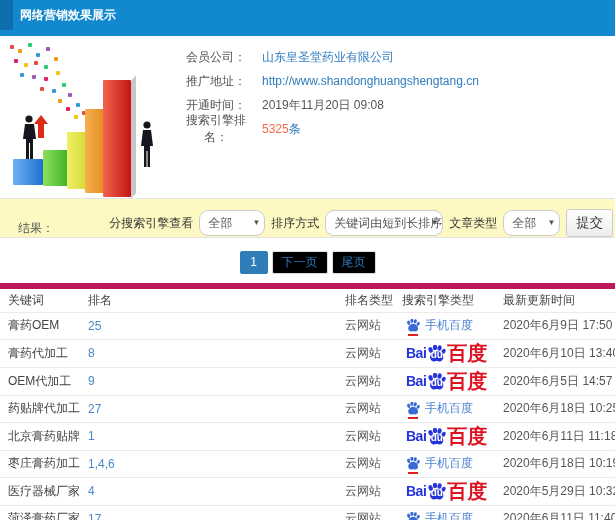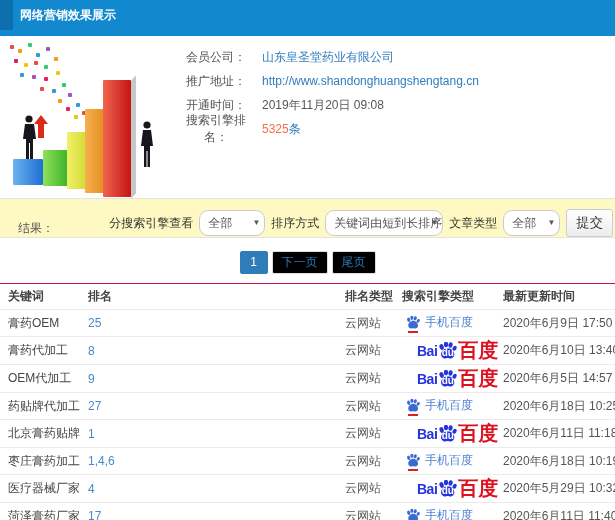--- a/index.html
+++ b/index.html
@@ -58,28 +58,28 @@
 
   
   .pagination { margin:13px 0 9px 0; display:flex; justify-content:center; }
   .page-item { min-width:28px; height:23px; line-height:21px; text-align:center; padding:0 9px;
     border:1px solid #ddd; border-radius:2px; background:#000000; color:#3178b8; margin:0 2px; cursor:pointer; }
   .page-item.active { background:#2e7cb8; border-color:#2e7cb8; color:#fff; }
 
   
   table { width:615px; border-collapse:collapse; table-layout:fixed; }
   th, td { text-align:left; font-size:12px; overflow:hidden; white-space:nowrap; }
-  thead th { height:26px; font-weight:bold; color:#444; border-top:1px solid #be185d; border-bottom:1px solid #ebebeb;margin-top:6px; }
+  thead th { height:26px; font-weight:normal; color:#444; border-top:6px solid #be185d; border-bottom:1px solid #ebebeb;margin-top:6px; }
   tbody td { height:27px; border-bottom:1px solid #ebebeb; color:#555; }
   th.c1, td.c1 { padding-left:8px; color:#444; }
   td.c2 a { color:#4a88c8; text-decoration:none; cursor:pointer; }
   td.c4 { padding-left:4px; }
 
   
-  .bd-logo { display:inline-flex; align-items:center; gap:1px;margin-left:11px; }
+  .bd-logo { display:inline-flex; align-items:center; gap:1px; }
   .bd-bai { font-weight:bold; font-size:14px; color:#2534dc; letter-spacing:-.5px; }
   .bd-paw { position:relative; width:19px; height:17px; color:#2534dc; display:inline-block; }
   .bd-du { position:absolute; left:50%; top:58%; transform:translate(-50%,-50%); color:#fff;
     font-size:10px; font-weight:bold; }
   .bd-cn { font-weight:bold; font-size:20px; color:#dd1120; }
   .mb-logo { display:inline-flex; align-items:center; gap:5px; }
   .mb-paw { position:relative; width:14px; height:13px; color:#3a6ad4; display:inline-block; }
   .mb-paw::after { content:""; position:absolute; left:2px; bottom:-4px; width:10px; height:2px; background:#e02020; }
   .mb-text { color:#4e83d4;font-family:Liberation Mono, monospace; }
 </style>

